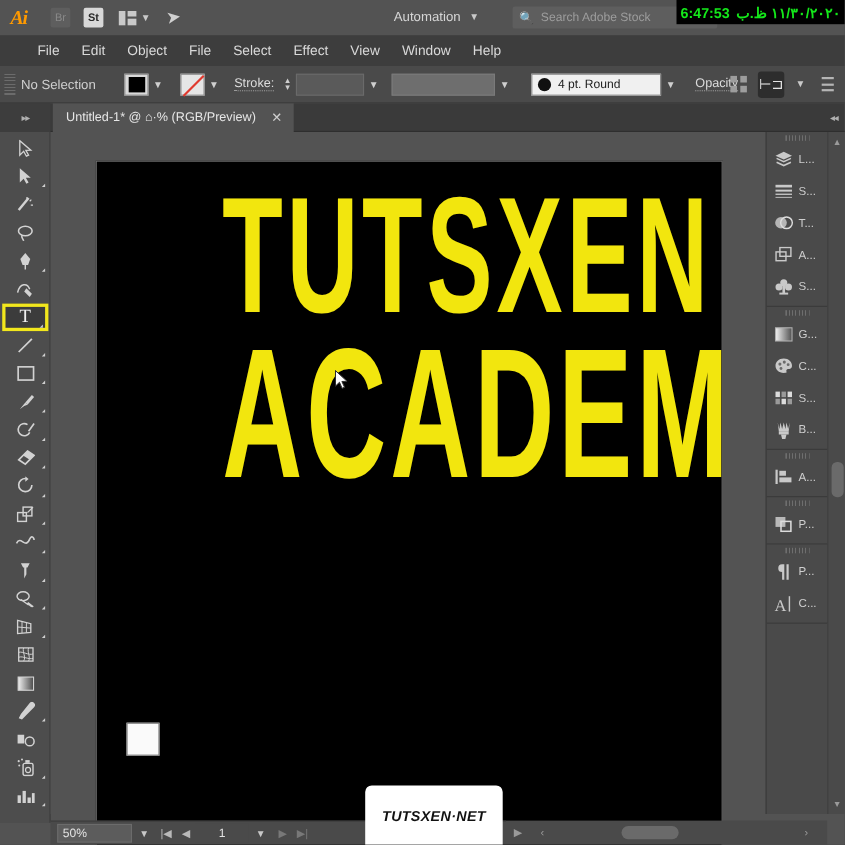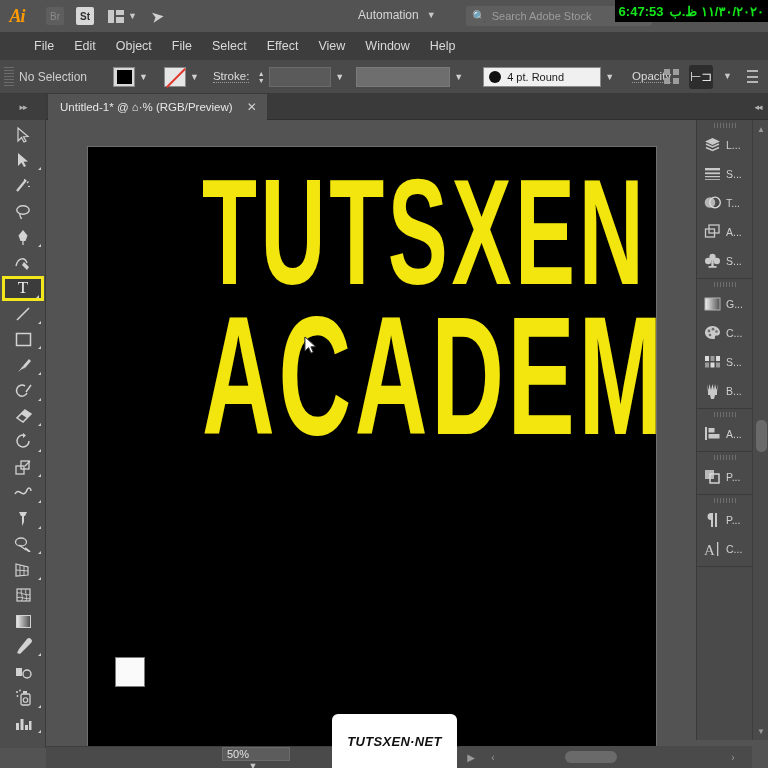--- a/index.html
+++ b/index.html
@@ -251,21 +251,21 @@
   .hscroll .arrow { width: 22px; text-align: center; color: #9a9a9a; font-size: 10px; }
   .hscroll .thumb {
     position: absolute; left: 105px; width: 52px; height: 12px;
     background: #6a6a6a; border-radius: 6px;
   }
 
   
   .statusbar {
     position: absolute; left: 46px; bottom: 0; width: 414px; height: 22px;
     background: #4a4a4a; border-top: 1px solid #3d3d3d;
-    display: flex; align-items: center; gap: 0; flex-direction: column;
+    display: flex; align-items: center; gap: 0;
   }
   .zoom-field {
     width: 68px; height: 17px; margin-left: 6px; background: #5c5c5c;
     border: 1px solid #6b6b6b; color: #e2e2e2; font-size: 11px;
     display: flex; align-items: center; padding-left: 4px;
   }
   .sb-chev { width: 22px; text-align: center; color: #c8c8c8; font-size: 9px; }
   .nav-btn { width: 18px; text-align: center; color: #b9b9b9; font-size: 10px; }
   .page-field {
     width: 48px; height: 17px; background: #4a4a4a; color: #e2e2e2;

